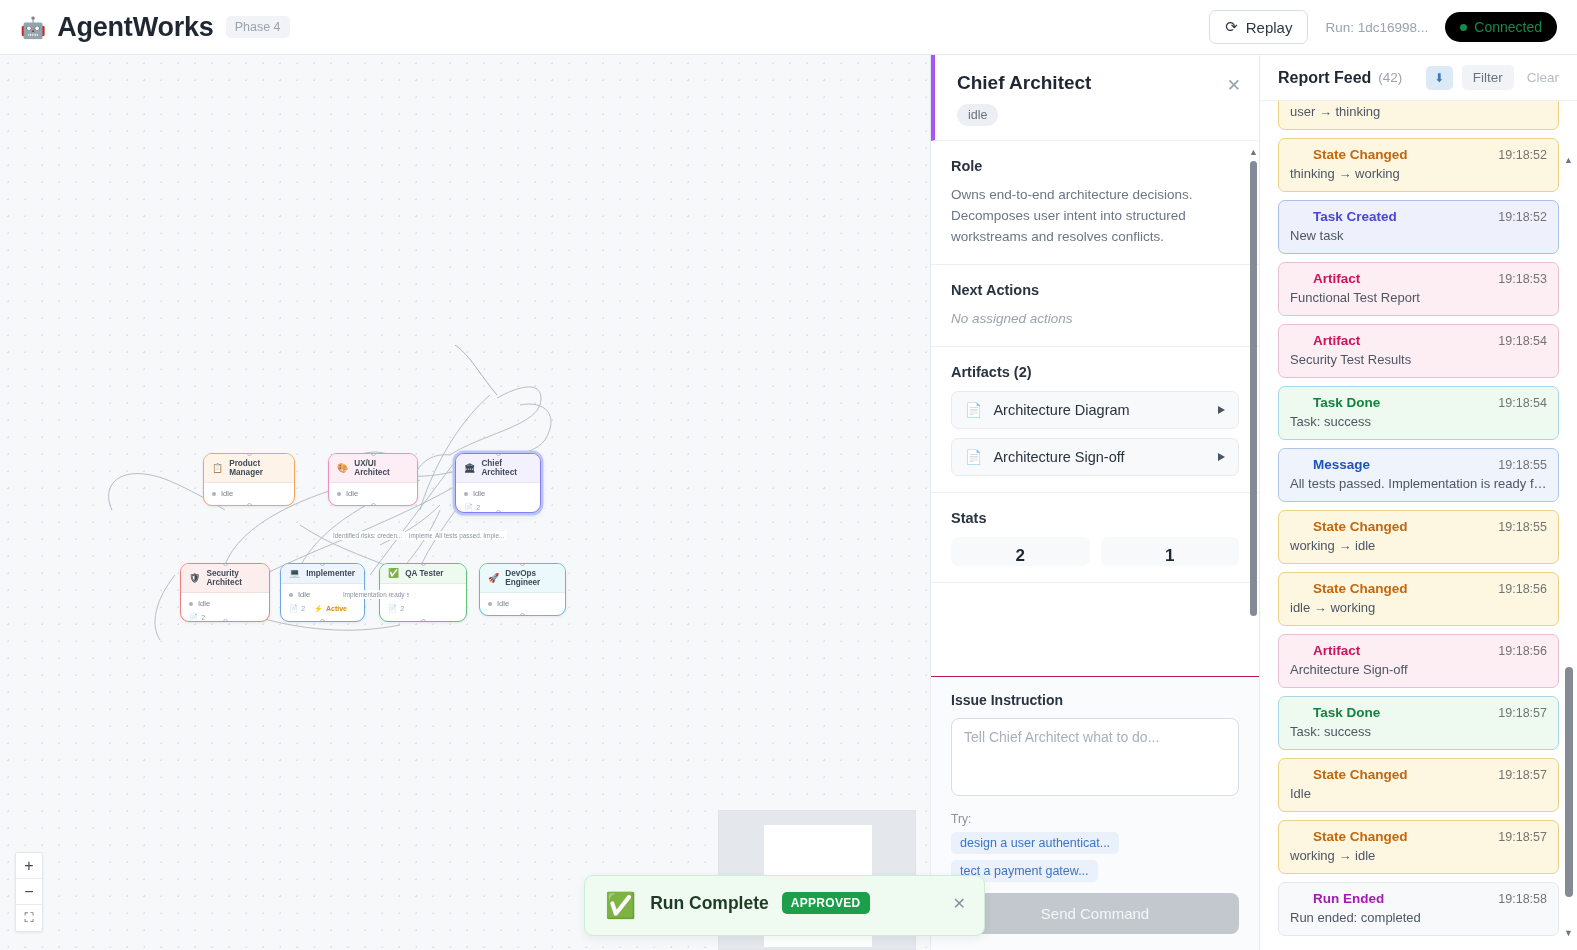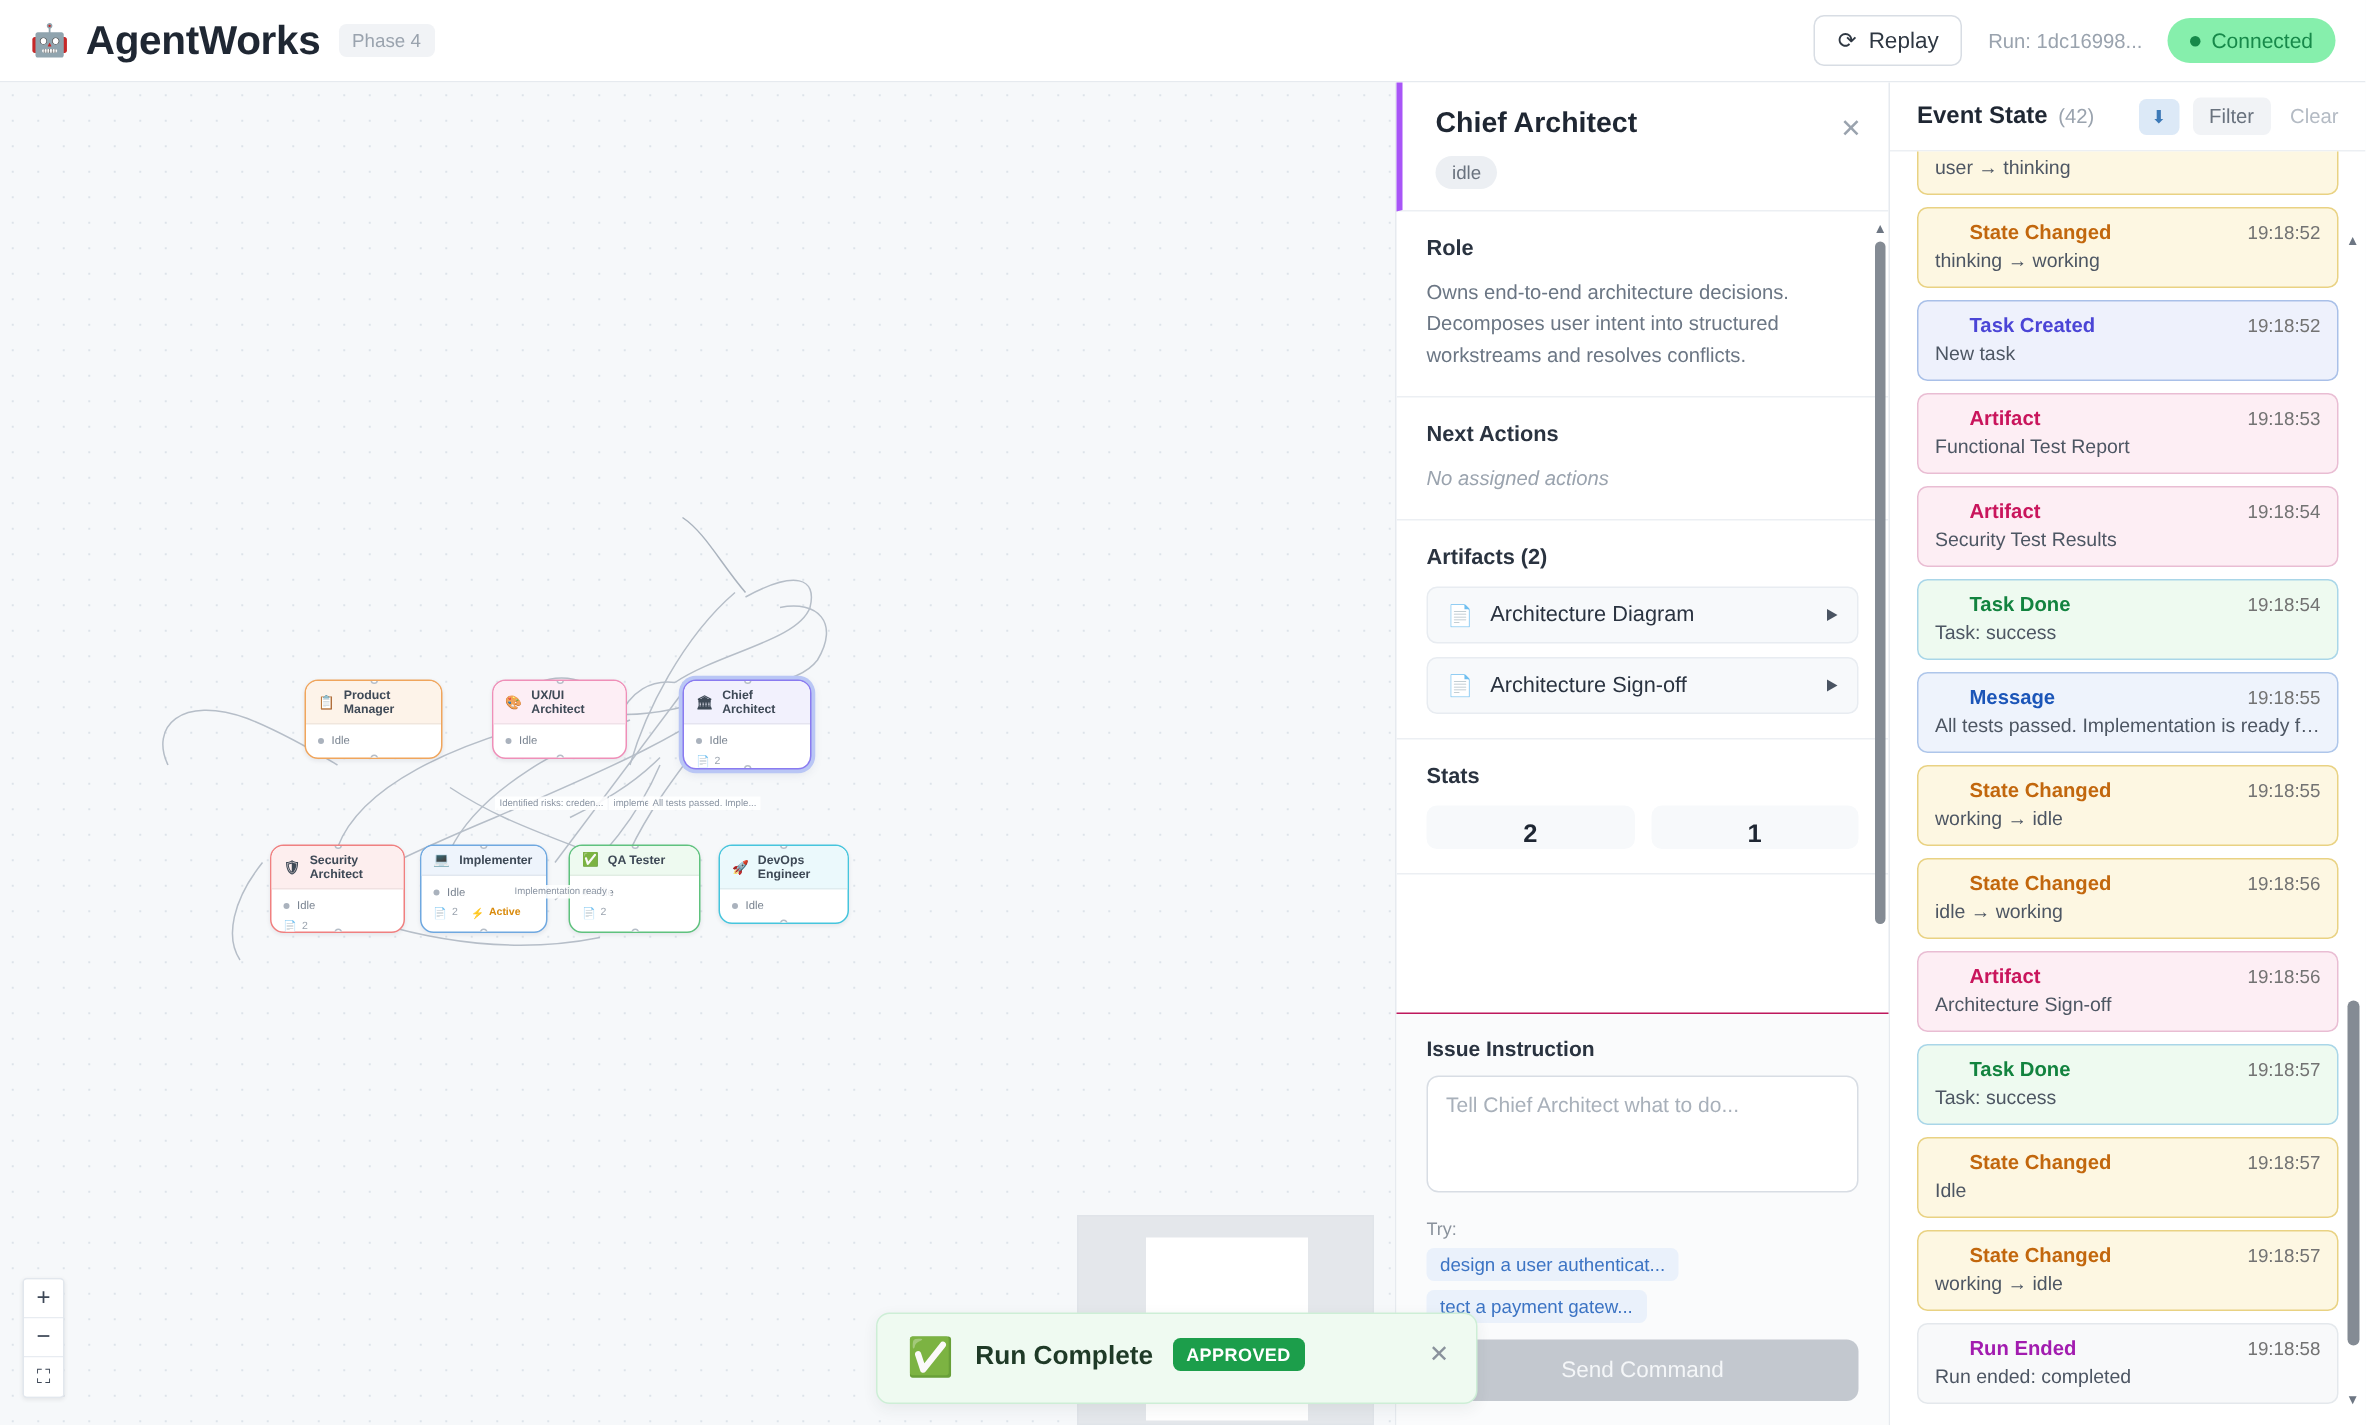--- a/index.html
+++ b/index.html
@@ -29,21 +29,21 @@
   .topbar-right { margin-left: auto; display: flex; align-items: center; gap: 17px; }
   .replay-btn {
     display: flex; align-items: center; gap: 8px;
     border: 1px solid #d8dde4; background: #fff; color: #2e3742;
     border-radius: 7px; padding: 7px 15px; font-size: 15px; cursor: pointer;
   }
   .replay-icon { font-size: 15px; color: #2e3742; display:inline-block; }
   .run-id { color: #9aa3ae; font-size: 13.5px; }
   .conn-pill {
     display: flex; align-items: center; gap: 7px;
-    background: #86efac; color: #17894a; border-radius: 16px;
+    background: #000000; color: #17894a; border-radius: 16px;
     padding: 7px 15px; font-size: 14px; font-weight: 500;
   }
   .conn-dot { width: 7px; height: 7px; border-radius: 50%; background: #17894a; }
 
   
   .body-row { flex: 1; display: flex; min-height: 0; position: relative; }
 
   
   .canvas {
     position: relative; width: 930px; flex: 0 0 930px;
@@ -498,21 +498,21 @@
         <textarea class="issue-textarea" placeholder="Tell Chief Architect what to do..." style=""></textarea>
         <div class="try-label">Try:</div>
         <span class="try-chip">design a user authenticat...</span>
         <span class="try-chip">tect a payment gatew...</span>
         <button class="send-btn">Send Command</button>
       </div>
     </div>
 
     <div class="feed">
       <div class="feed-header">
-        <span class="feed-title">Event State</span>
+        <span class="feed-title">Report Feed</span>
         <span class="feed-count">(42)</span>
         <div class="feed-actions">
           <button class="feed-icon-btn">⬇</button>
           <button class="feed-text-btn">Filter</button>
           <button class="feed-text-btn ghost">Clear</button>
         </div>
       </div>
       <div class="feed-list" id="feed-host">
           <div class="ev state clipped-top" style="margin-top: -10px;">
             <div class="ev-msg">user → thinking</div>

